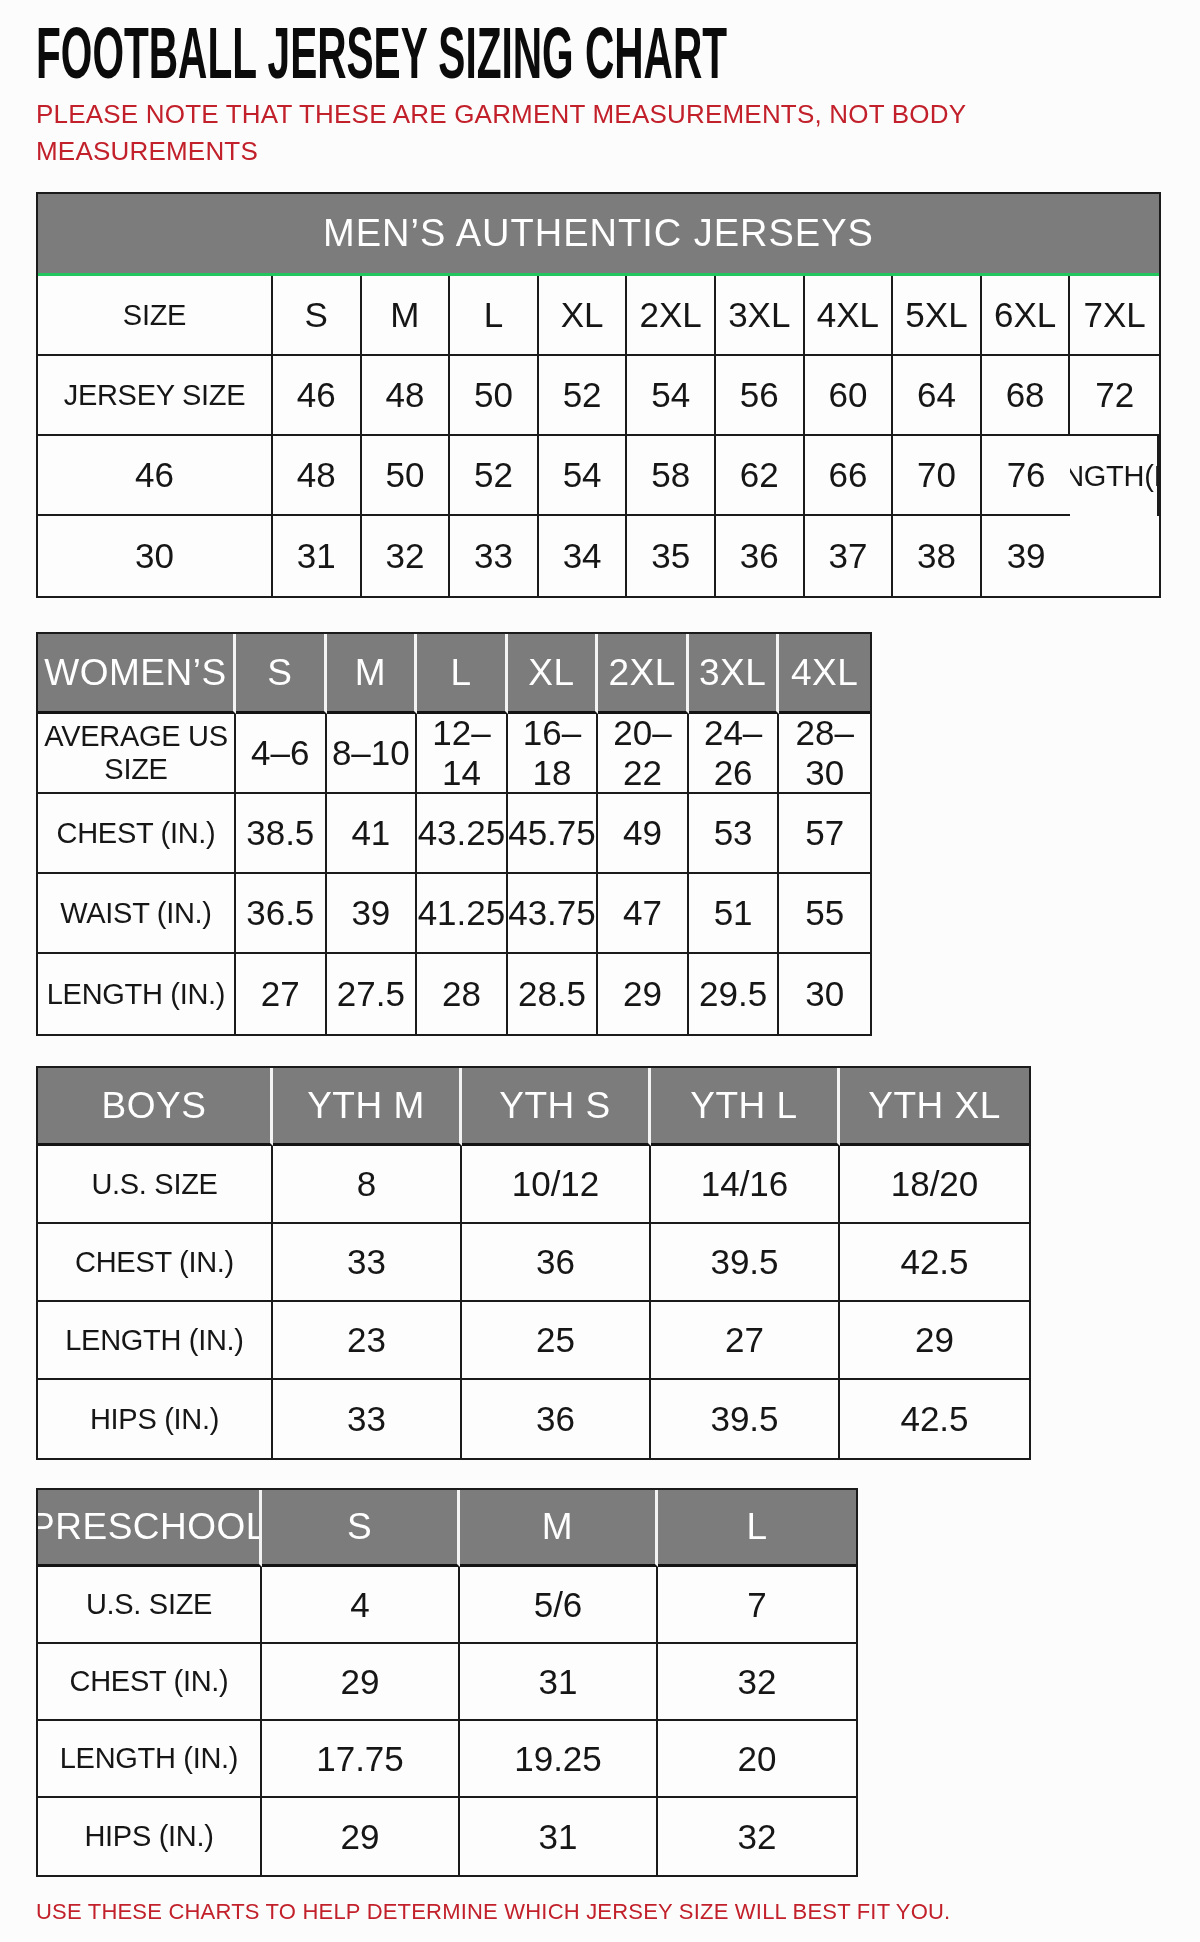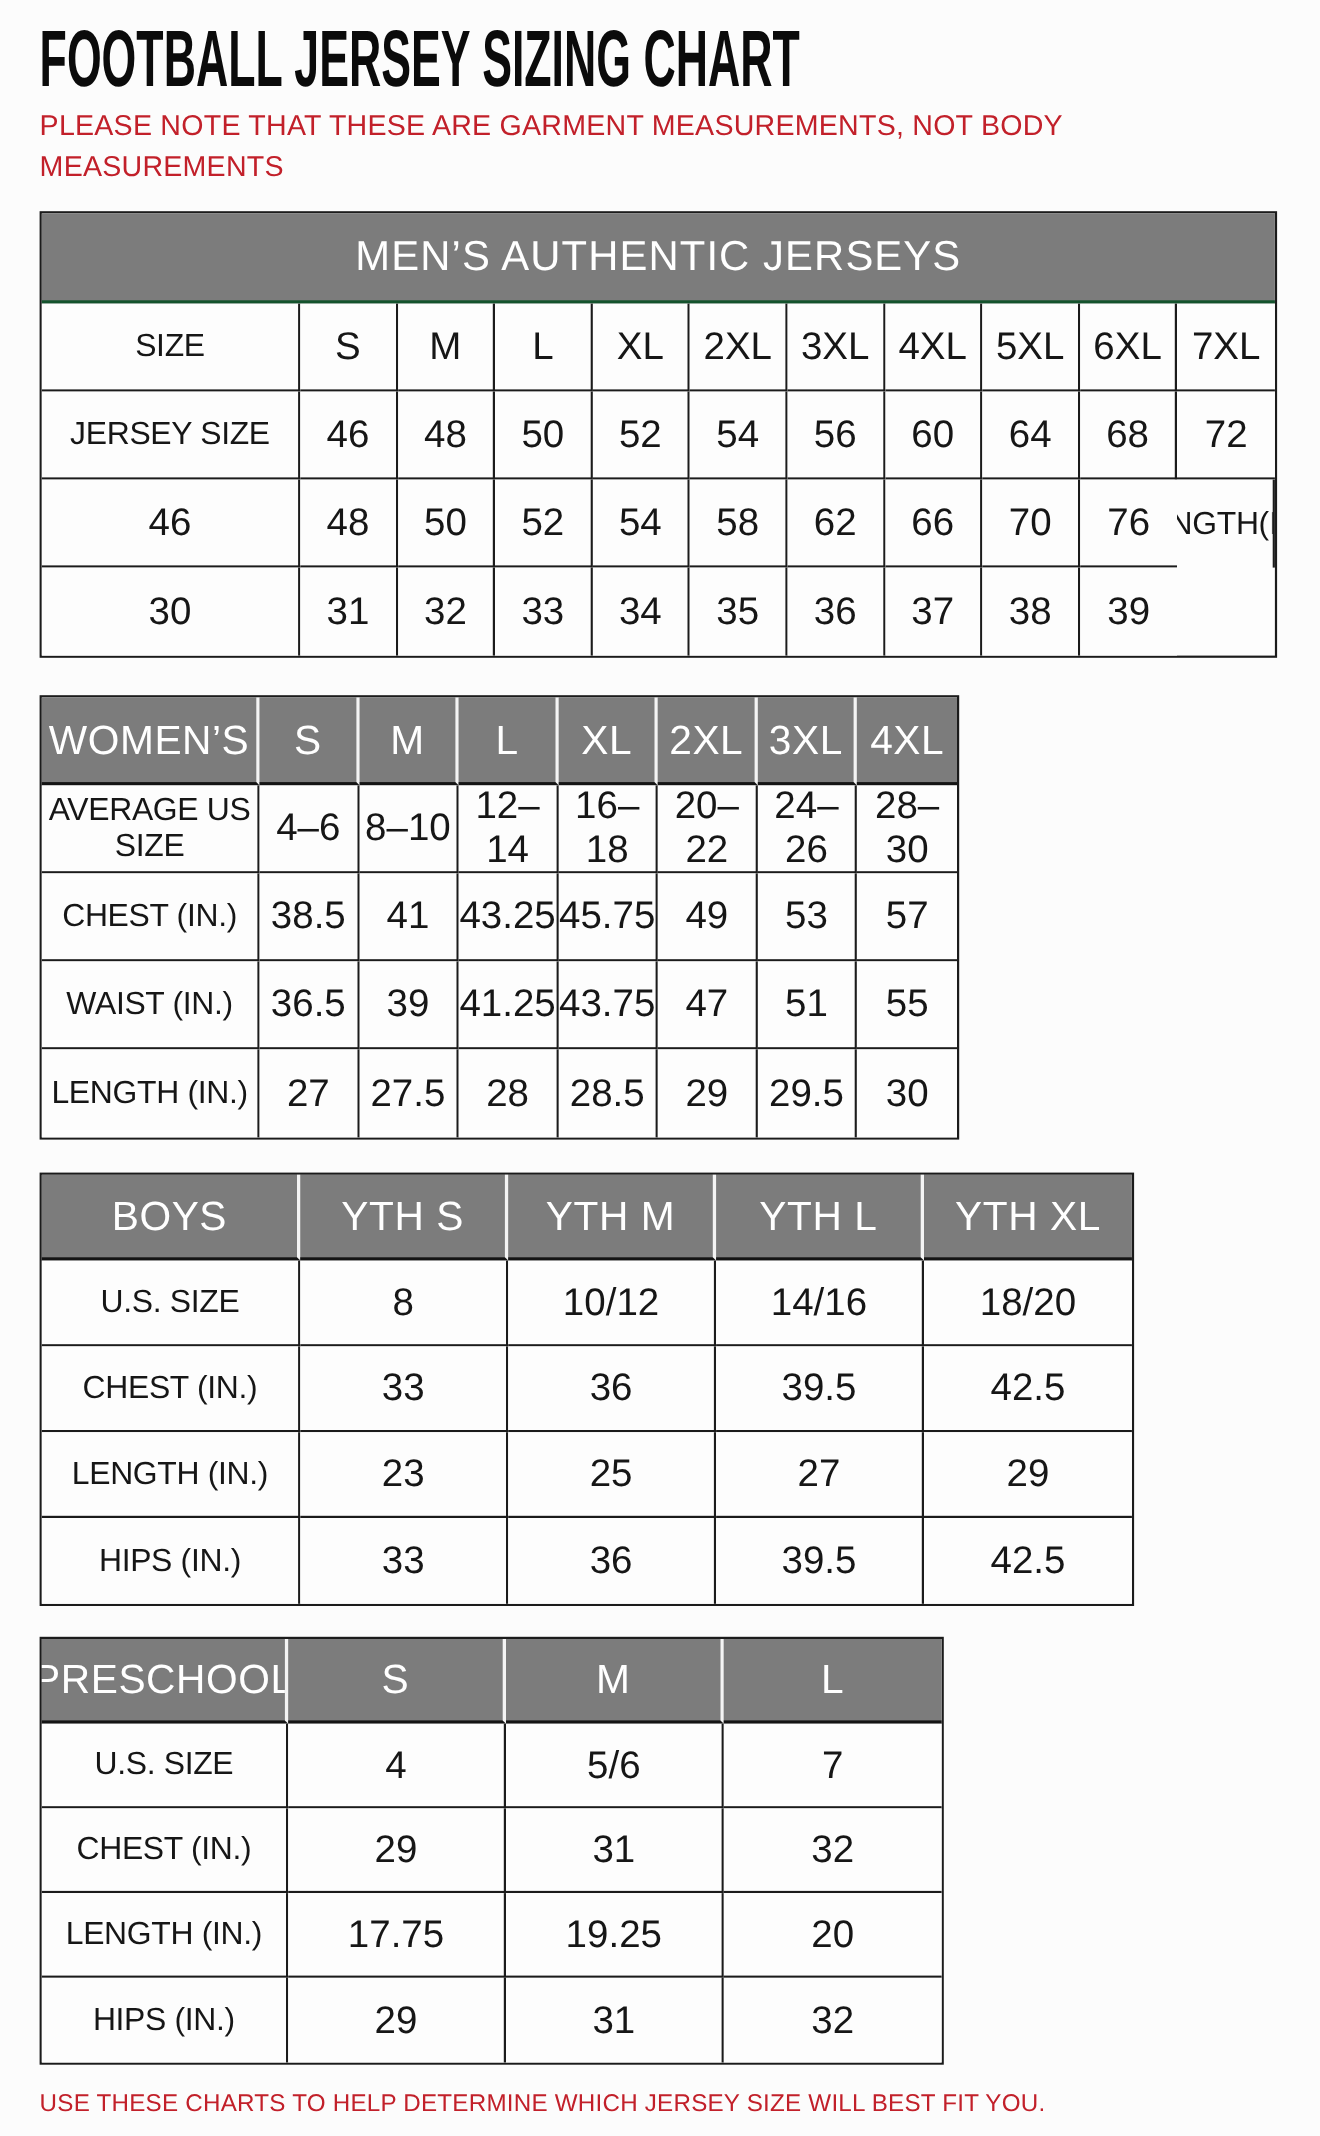--- a/index.html
+++ b/index.html
@@ -79,21 +79,21 @@
     border-bottom: 3px solid #141414;
   }
   .cell.head.lastcol { border-right: none; }
   .cell.banner {
     grid-column: 1 / -1;
     background: #7c7c7c;
     color: #ffffff;
     font-size: 38px;
     letter-spacing: 1px;
     border-right: none;
-    border-bottom: 3px solid #14532d;
+    border-bottom: 3px solid #22c55e;
     height: 82px;
   }
   .cell.label {
     font-size: 29px;
     letter-spacing: -0.3px;
     padding: 0 4px;
     line-height: 33px;
   }
   .cell.data { font-size: 35px; }
   
@@ -211,22 +211,22 @@
         <div class="cell data lastrow">28.5</div>
         <div class="cell data lastrow">29</div>
         <div class="cell data lastrow">29.5</div>
         <div class="cell data lastcol lastrow">30</div>
       </div>
     </div>
 
   <div class="table-slot">
       <div class="size-table table-boys">
         <div class="cell head corner">BOYS</div>
+        <div class="cell head">YTH M</div>
         <div class="cell head">YTH S</div>
-        <div class="cell head">YTH M</div>
         <div class="cell head">YTH L</div>
         <div class="cell head lastcol">YTH XL</div>
         <div class="cell label">U.S. SIZE</div>
         <div class="cell data">8</div>
         <div class="cell data">10/12</div>
         <div class="cell data">14/16</div>
         <div class="cell data lastcol">18/20</div>
         <div class="cell label">CHEST (IN.)</div>
         <div class="cell data">33</div>
         <div class="cell data">36</div>

